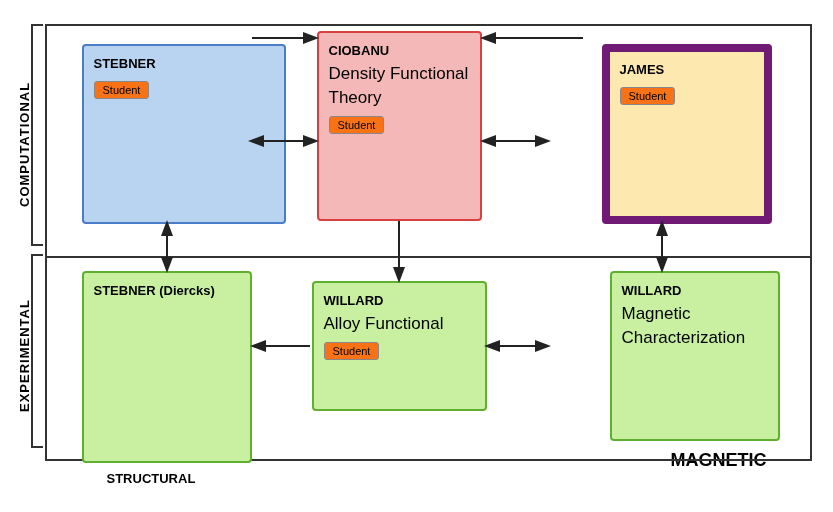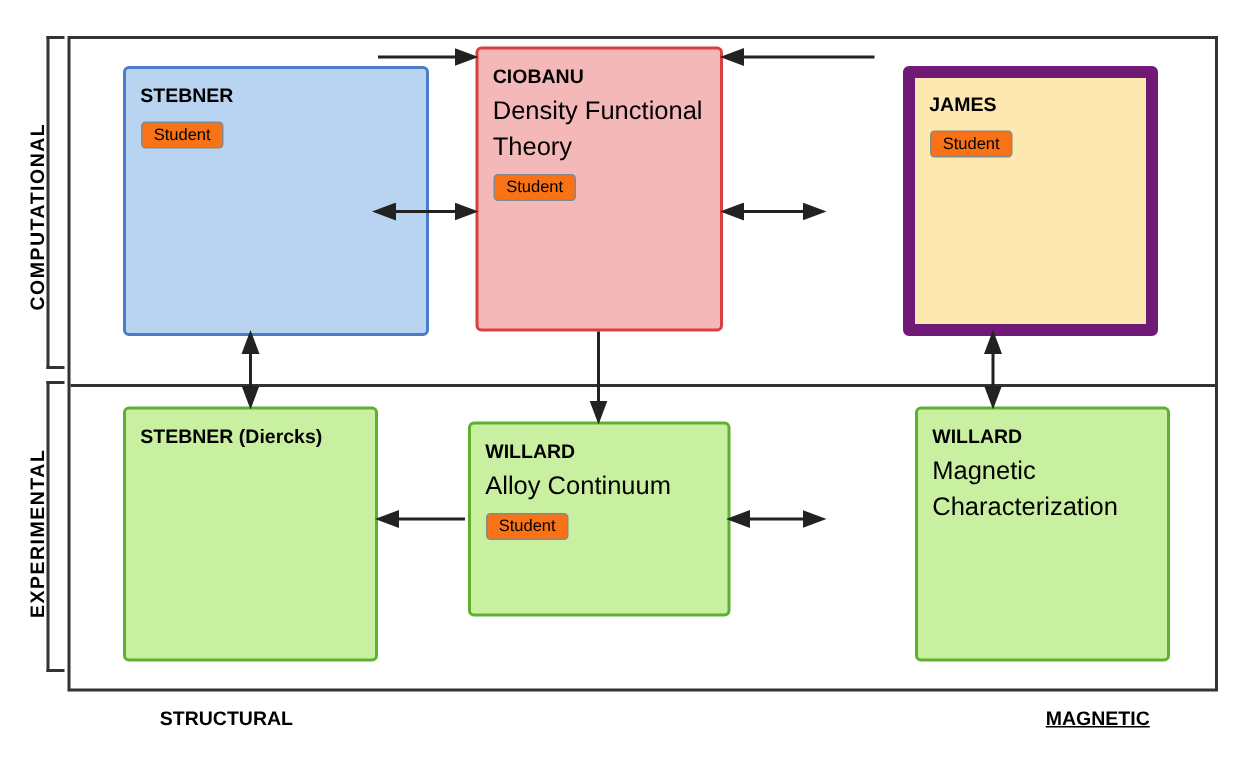--- a/index.html
+++ b/index.html
@@ -51,25 +51,24 @@
       position: absolute;
       bottom: 10px;
       left: 90px;
       font-size: 13px;
       font-weight: bold;
       margin-top: 36px;
     }
 
     .label-magnetic {
       position: absolute;
-      bottom: 10px;
+      bottom: 25px;
       right: 50px;
-      font-size: 13px;
-      font-weight: bold;
-      text-decoration: underline;
+      font-size: 18px;
+      font-weight: bold;
     }
 
     
     .main-area {
       position: absolute;
       left: 28px;
       top: 8px;
       right: 5px;
       bottom: 35px;
       border: 2.5px solid #333;
@@ -129,21 +128,21 @@
       width: 170px;
       height: 180px;
     }
 
     .card-green-left {
       background: #c8f0a0;
       border: 2px solid #60b030;
       left: 35px;
       top: 245px;
       width: 170px;
-      height: 170px;
+      height: 192px;
     }
 
     .card-green-center {
       background: #c8f0a0;
       border: 2px solid #60b030;
       left: 265px;
       top: 255px;
       width: 175px;
       height: 130px;
     }
@@ -233,21 +232,21 @@
       <div class="card-title">JAMES</div>
       <div class="student-badge">Student</div>
     </div>
 
     <div class="card card-green-left">
       <div class="card-title">STEBNER (Diercks)</div>
     </div>
 
     <div class="card card-green-center">
       <div class="card-title">WILLARD</div>
-      <div class="card-body">Alloy Continuum</div>
+      <div class="card-body">Alloy Functional</div>
       <div class="student-badge">Student</div>
     </div>
 
     <div class="card card-green-right">
       <div class="card-title">WILLARD</div>
       <div class="card-body">Magnetic Characterization</div>
     </div>
 
     <svg class="arrows-svg">
       <defs>

